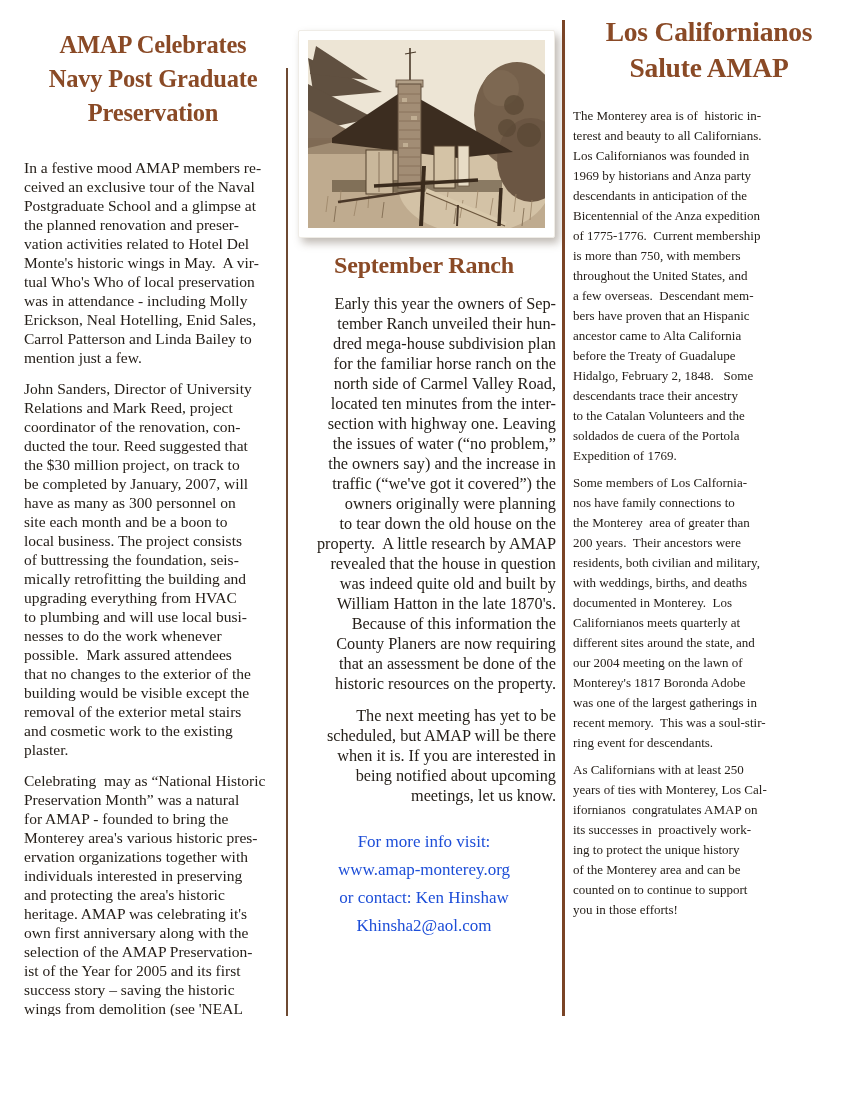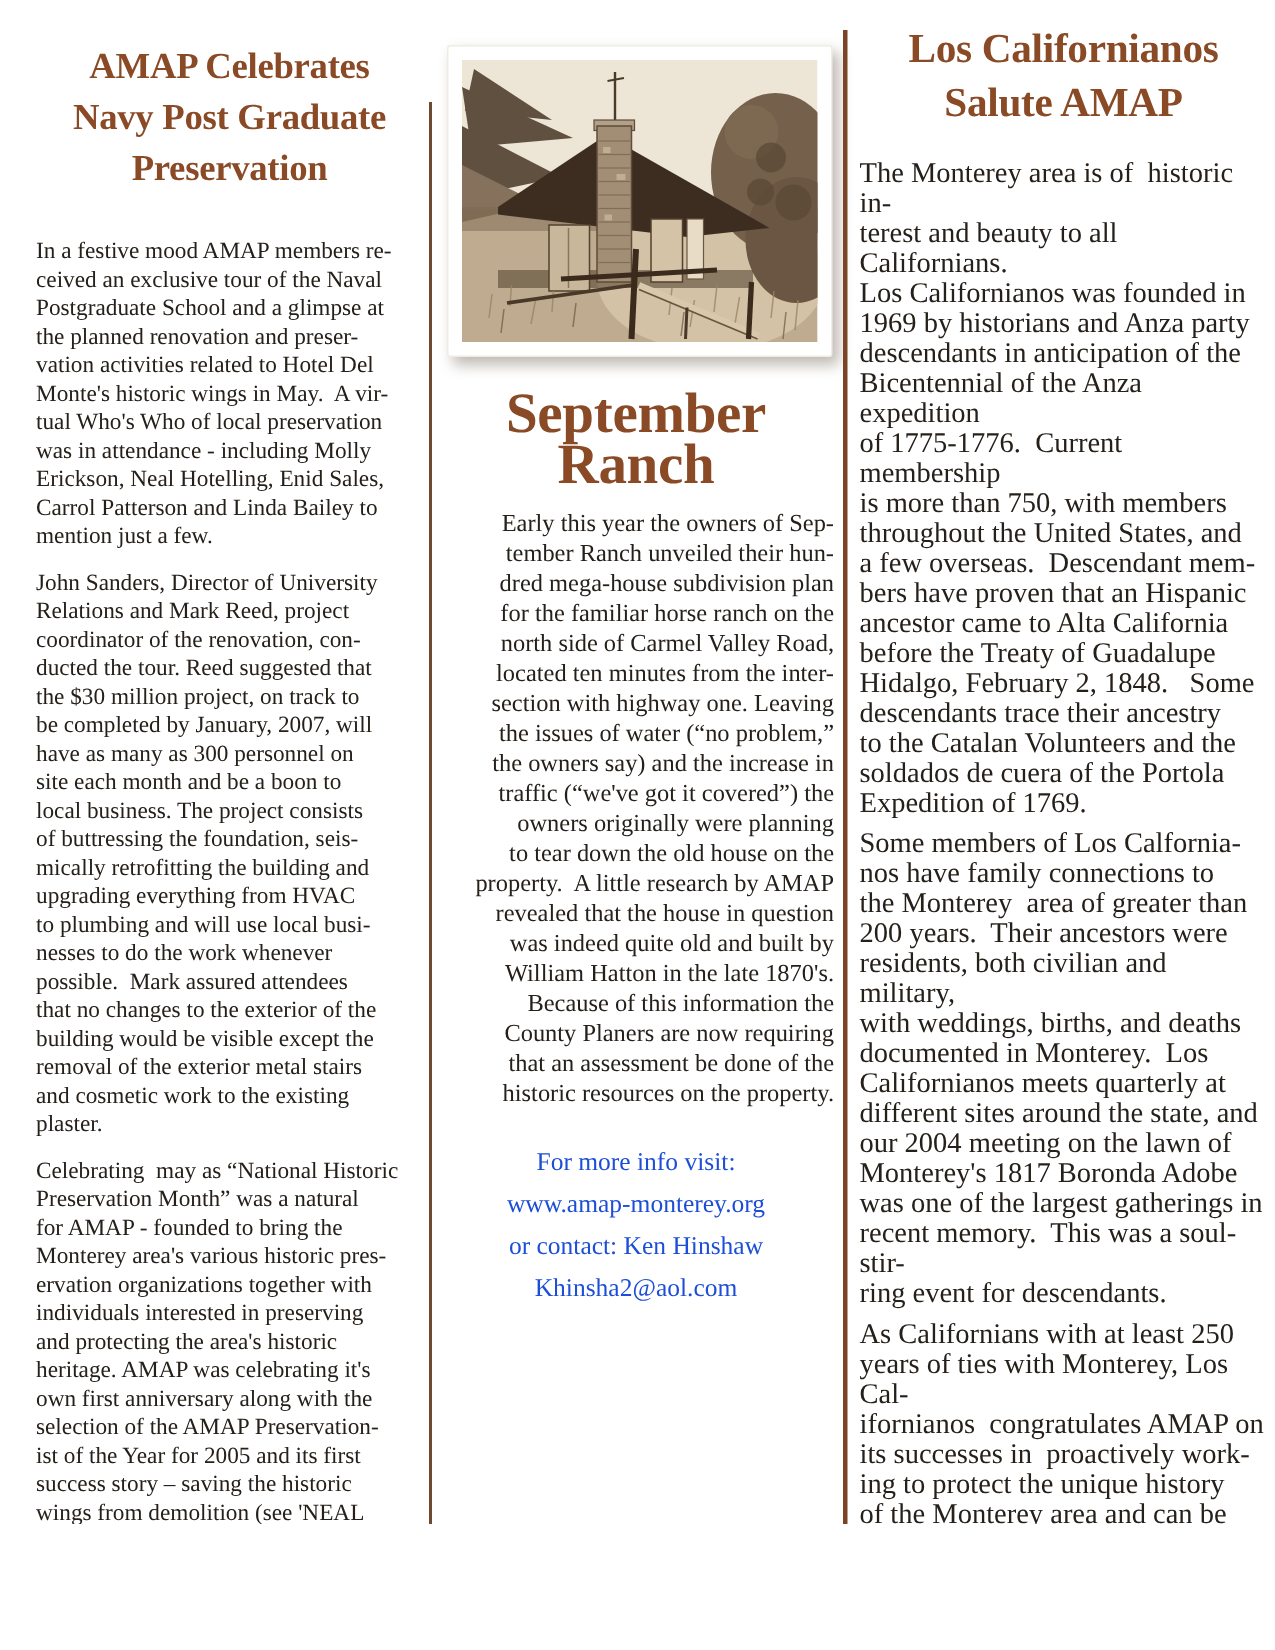--- a/index.html
+++ b/index.html
@@ -13,34 +13,34 @@
   .col{position:absolute;}
   .col-left{left:24px;top:28px;width:258px;}
   .col-middle{left:292px;top:28px;width:264px;}
   .col-right{left:573px;top:14px;width:272px;}
 
   .headline{
     color:#8a4a26;font-weight:bold;text-align:center;
     white-space:pre-line;margin:0;letter-spacing:-0.2px;
   }
   .col-left .headline{font-size:24.5px;line-height:34px;margin-bottom:28px;}
-  .col-middle .headline{font-size:38px;line-height:34px;margin-top:21px;}
+  .col-middle .headline{font-size:24px;line-height:34px;margin-top:10px;}
   .col-right .headline{font-size:27.5px;line-height:36px;margin-bottom:20px;}
 
   .byline{
     text-align:center;white-space:pre-line;color:#1c1713;
     font-size:12.5px;line-height:17px;letter-spacing:0.4px;
   }
   .col-middle .byline{margin-top:8px;line-height:17px;}
   .col-right .byline{font-size:13px;line-height:18px;margin-bottom:18px;}
 
   .body-text{white-space:pre-wrap;margin:0 0 12px 0;}
   .col-left .body-text{font-size:15.5px;line-height:19px;}
   .col-middle .body-text{font-size:16.3px;line-height:20px;margin-top:12px;margin-bottom:0;text-align:right;}
-  .col-right .body-text{font-size:19px;line-height:20px;margin-bottom:7px;}
+  .col-right .body-text{font-size:13px;line-height:20px;margin-bottom:7px;}
 
   .contact{text-align:center;white-space:pre-line;color:#1d4ed8;}
   .col-middle .contact{font-size:17px;line-height:28px;margin-top:22px;}
   .col-right .contact{font-size:16.5px;line-height:22px;margin-top:10px;}
 
   .divider{position:absolute;}
   .divider-left{left:286px;top:68px;width:2px;height:1008px;background:#6e4a33;}
   .divider-right{left:562px;top:20px;width:3px;height:1054px;background:#7a4426;}
 
   .photo-frame{
@@ -205,20 +205,25 @@
 owners originally were planning
 to tear down the old house on the
 property.  A little research by AMAP
 revealed that the house in question
 was indeed quite old and built by
 William Hatton in the late 1870's.
 Because of this information the
 County Planers are now requiring
 that an assessment be done of the
 historic resources on the property.</p>
+    <p class="body-text">The next meeting has yet to be
+scheduled, but AMAP will be there
+when it is. If you are interested in
+being notified about upcoming
+meetings, let us know.</p>
     <div class="contact">For more info visit:
 www.amap-monterey.org
 or contact: Ken Hinshaw
 Khinsha2@aol.com</div>
   </section>
 
   <div class="divider divider-right"></div>
 
   <section class="col col-right">
     <h1 class="headline">Los Californianos

